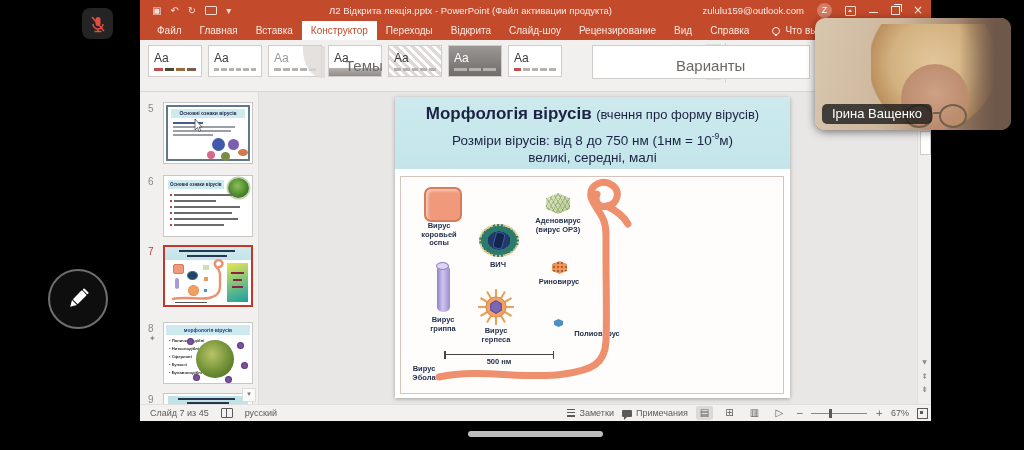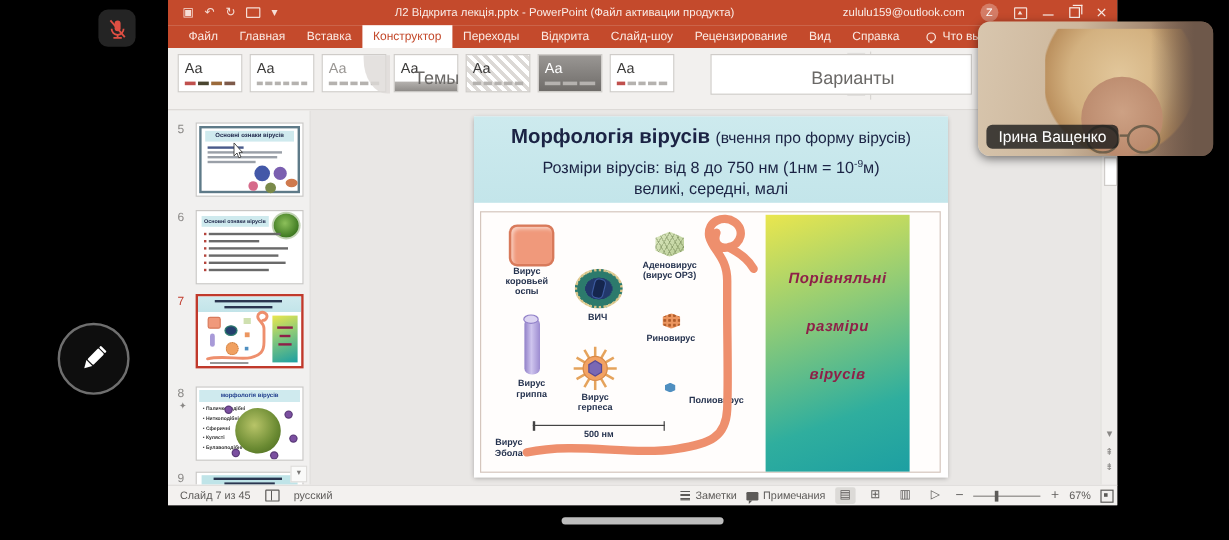--- a/index.html
+++ b/index.html
@@ -445,25 +445,20 @@
             <div class="flabel" style="left:128px;top:153px;width:56px;margin-left:40px;">Полиовирус</div>
 
             <div class="scalebar"></div>
             <div class="flabel" style="left:70px;top:181px;width:56px;">500 нм</div>
 
             <svg style="position:absolute;left:0;top:0;" width="384" height="218" viewBox="0 0 384 218">
               <path d="M 38 200 C 80 191 125 203 163 197 C 191 193 204 187 205 164 C 206 140 205 110 205 78 L 205 57 C 205 37 193 32 190 20 C 188 7 202 2 211 8 C 220 14 217 27 206 29 C 198 31 193 25 196 17 M 206 29 C 214 33 222 38 227 47" fill="none" stroke="#ee8f6d" stroke-width="7" stroke-linecap="round" stroke-linejoin="round"></path>
             </svg>
             <div class="flabel" style="left:4px;top:188px;width:38px;">Вирус Эбола</div>
 
-            <div class="panel">
-              <div>Порівняльні</div>
-              <div>разміри</div>
-              <div>вірусів</div>
-            </div>
           </div>
         </div>
       </div>
 
       <div class="vscroll">
         <div class="vs-up ic">▲</div>
         <div class="vs-thumb"></div>
         <div class="vs-down ic">▼</div>
         <div class="vs-prev ic">⇞</div>
         <div class="vs-next ic">⇟</div>

